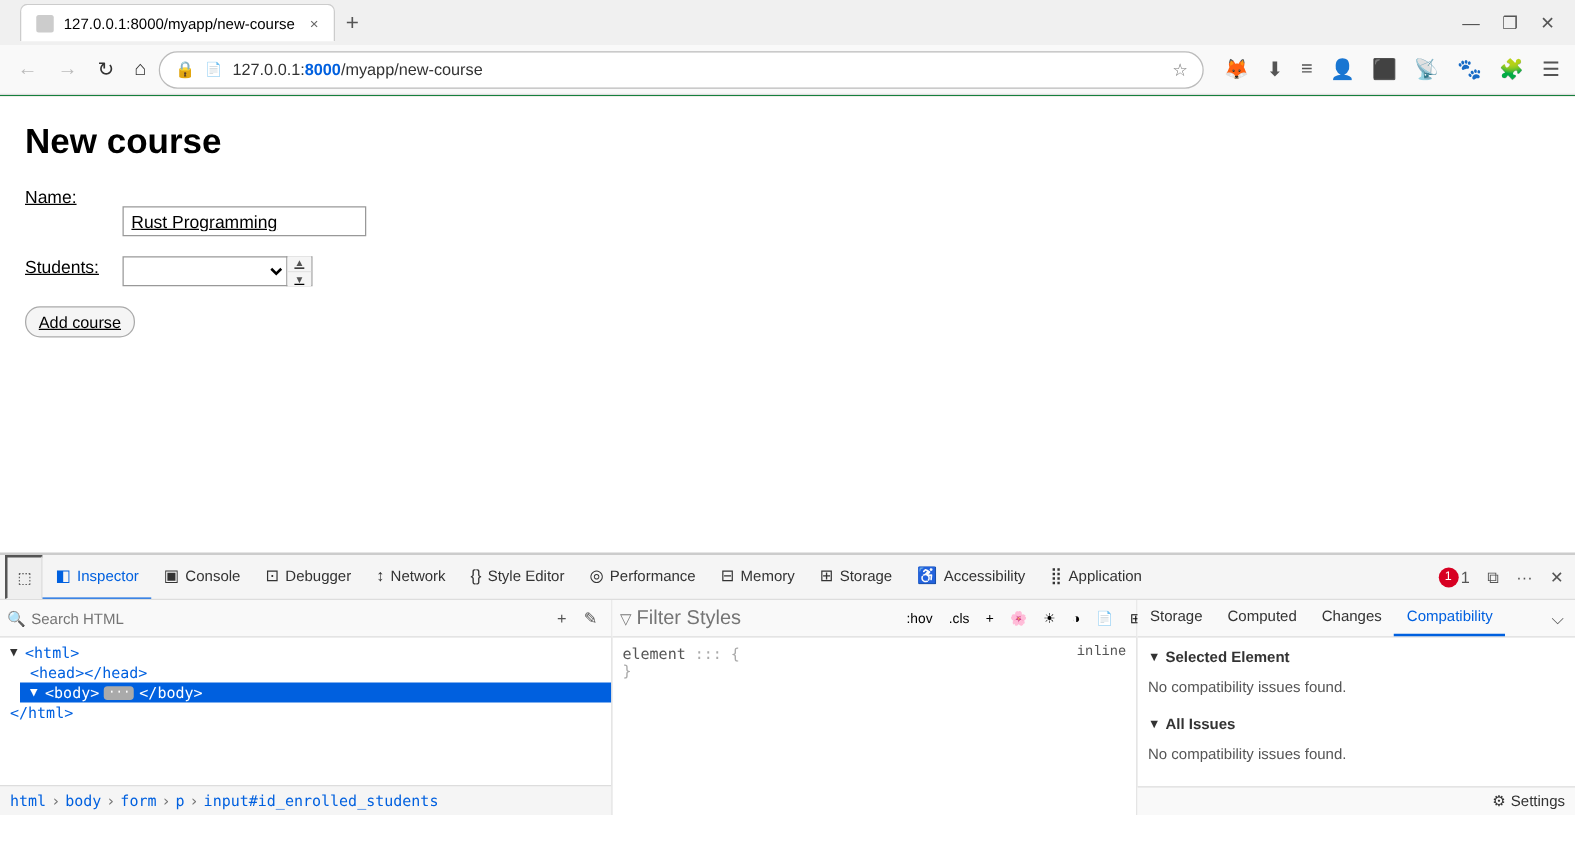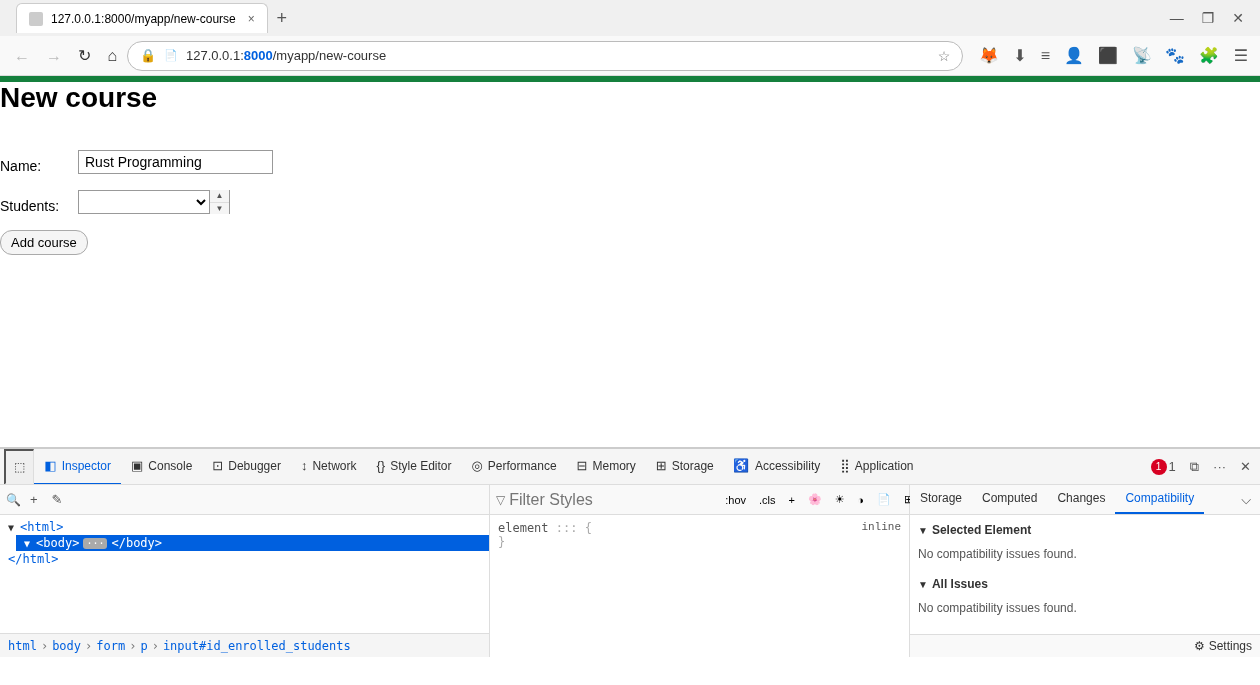--- a/index.html
+++ b/index.html
@@ -1,38 +1,38 @@
 <!DOCTYPE html>
 <html><head>
   <meta charset="utf-8">
   <style>
     * { margin: 0; padding: 0; box-sizing: border-box; }
     body { font-family: Arial, sans-serif; font-size: 14px; background: #fff; width: 1260px; height: 685px; overflow: hidden; }
 
     
-    .browser-chrome { background: #ef4444; border-bottom: 6px solid #15803d; }
+    .browser-chrome { background: #ef4444; border-bottom: 1px solid #15803d; }
     .title-bar { display: flex; align-items: center; padding: 4px 8px; background: #f0f0f0; height: 36px; }
     .tab-bar { display: flex; align-items: flex-end; padding: 0 8px; background: #f0f0f0; height: 34px; }
     .tab { display: flex; align-items: center; background: #fff; border: 1px solid #ccc; border-bottom: none; border-radius: 6px 6px 0 0; padding: 6px 12px; font-size: 13px; gap: 8px; min-width: 200px; height: 30px; }
     .tab-new { display: flex; align-items: center; justify-content: center; width: 28px; height: 28px; background: transparent; border: none; cursor: pointer; font-size: 18px; color: #555; }
     .tab-close { font-size: 12px; color: #666; cursor: pointer; margin-left: 4px; }
     .tab-icon { width: 16px; height: 16px; background: #ccc; border-radius: 2px; }
     .nav-bar { display: flex; align-items: center; padding: 4px 8px; background: #f9f9f9; border-bottom: 1px solid #ddd; height: 40px; gap: 4px; }
     .nav-btn { background: none; border: none; cursor: pointer; padding: 4px 6px; border-radius: 4px; font-size: 16px; color: #333; display: flex; align-items: center; }
     .nav-btn:disabled { color: #bbb; cursor: default; }
     .address-bar { flex: 1; display: flex; align-items: center; background: #fff; border: 1px solid #bbb; border-radius: 20px; padding: 4px 12px; gap: 8px; height: 30px; font-size: 13px; }
     .address-text { flex: 1; font-size: 13px; color: #333; }
     .address-text span { color: #0060df; font-weight: bold; }
     .nav-icons { display: flex; align-items: center; gap: 6px; margin-left: 8px; }
     .nav-icon-btn { background: none; border: none; cursor: pointer; padding: 4px; border-radius: 4px; font-size: 16px; color: #555; }
 
     
-    .page-content { background: #fff; height: calc(685px - 110px - 210px); overflow-y: auto; }
+    .page-content { background: #fff; padding: 20px; height: calc(685px - 110px - 210px); overflow-y: auto; }
     .page-title { font-size: 28px; font-weight: bold; margin-bottom: 20px; color: #000; }
-    .form-row { display: flex; align-items: flex-end; margin-bottom: 16px; gap: 8px; }
+    .form-row { display: flex; align-items: flex-start; margin-bottom: 16px; gap: 8px; text-decoration: underline; }
     .form-label { font-size: 14px; color: #000; min-width: 70px; }
     .form-input { border: 1px solid #999; padding: 3px 6px; font-size: 14px; min-width: 180px; height: 24px; margin-top: 16px; }
     .form-select-wrap { display: flex; align-items: center; border: 1px solid #999; height: 24px; }
     .form-select { border: none; outline: none; padding: 2px 4px; font-size: 14px; width: 130px; height: 22px; background: transparent; }
     .select-spinner { display: flex; flex-direction: column; border-left: 1px solid #999; height: 24px; width: 20px; }
     .spinner-up, .spinner-down { flex: 1; display: flex; align-items: center; justify-content: center; font-size: 8px; color: #555; border-bottom: 1px solid #ddd; cursor: pointer; background: #f5f5f5; }
     .spinner-down { border-bottom: none; }
     .add-course-btn { border: 1px solid #aaa; background: #f5f5f5; padding: 4px 10px; font-size: 13px; cursor: pointer; border-radius: 12px; }
 
     
@@ -219,29 +219,33 @@
       <button class="devtools-icon-btn">···</button>
       <button class="devtools-icon-btn">✕</button>
     </div>
   </div>
 
   <div class="devtools-main">
 
     <div class="html-panel">
       <div class="html-search-bar">
         <span style="font-size:12px; color:#777;">🔍</span>
+        <input class="html-search-input" type="text" placeholder="Search HTML" style="">
         <div class="html-search-icons">
           <button class="devtools-icon-btn">+</button>
           <button class="devtools-icon-btn">✎</button>
         </div>
       </div>
       <div class="html-content">
         <div class="html-line">
           <span class="html-expand">▼</span>
           <span class="html-tag">&lt;html&gt;</span>
+        </div>
+        <div class="html-line html-indent">
+          <span class="html-tag">&lt;head&gt;&lt;/head&gt;</span>
         </div>
         <div class="html-line selected html-indent">
           <span class="html-expand">▼</span>
           <span class="html-tag">&lt;body&gt;</span>
           <span class="html-badge">···</span>
           <span class="html-tag"> &lt;/body&gt;</span>
         </div>
         <div class="html-line">
           <span class="html-tag">&lt;/html&gt;</span>
         </div>

